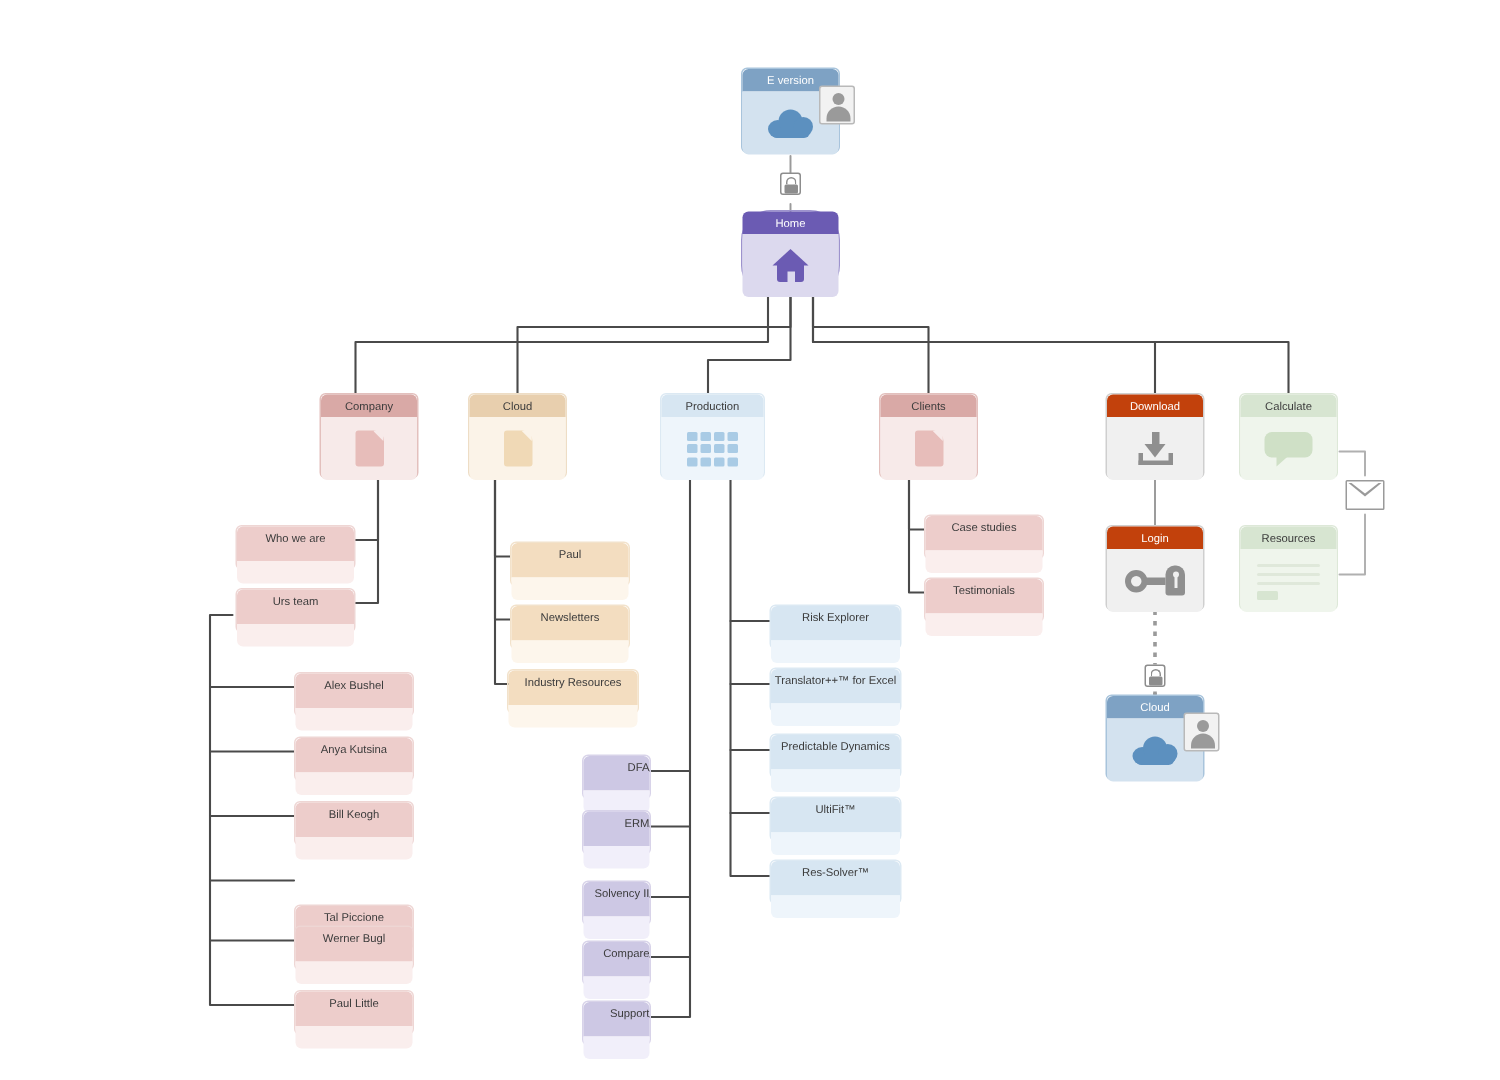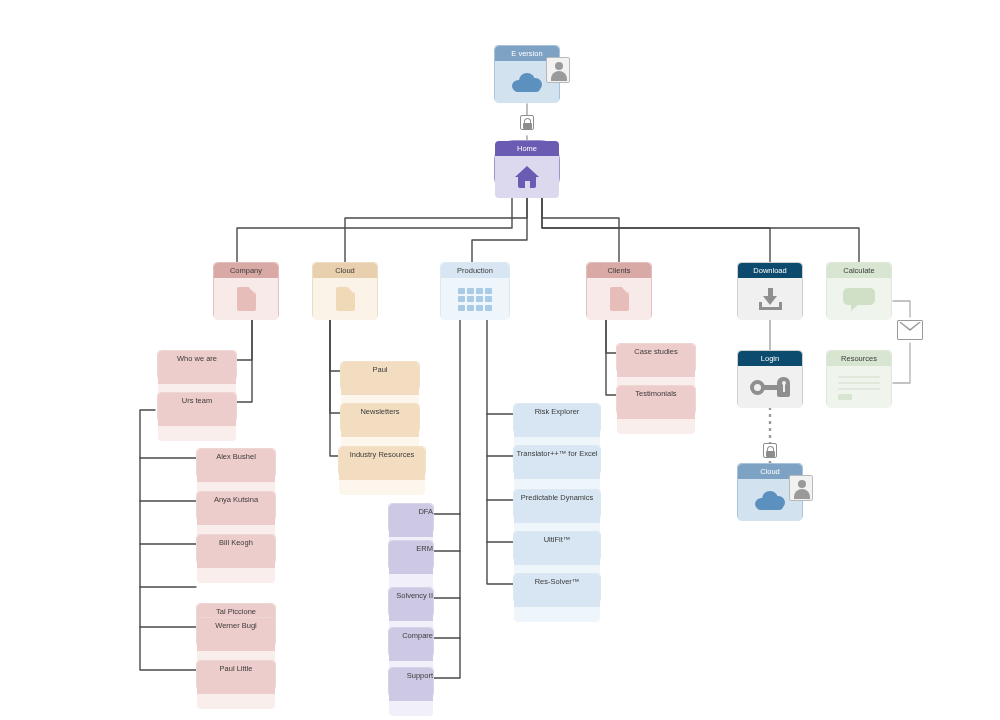--- a/index.html
+++ b/index.html
@@ -21,21 +21,21 @@
   .node .body{
     border-radius:0 0 4px 4px;display:flex;align-items:center;justify-content:center;
   }
 
   
   .page{width:66px;height:57px;}
   .page .body{height:42px;}
 
   
   .leaf{width:80px;height:30px;}
-  .leaf .hdr{height:33px;line-height:15px;}
+  .leaf .hdr{height:23px;line-height:15px;}
   .leaf .body{height:15px;}
   .leaf.wide{width:88px;}
   .leaf.narrow{width:46px;}
 
   
   .c-blue  .hdr{background:#7ea2c4;color:#ffffff;}
   .c-blue  .body{background:#d3e2ef;}
   .c-blue        {border:1px solid #a8c4dc;}
 
   .c-purple .hdr{background:#6b5bb3;color:#ffffff;}
@@ -59,21 +59,21 @@
   .c-sand2       {border:1px solid #f2e2cb;}
 
   .c-lav   .hdr{background:#cdc8e4;text-align:right;}
   .c-lav   .body{background:#f1effa;}
   .c-lav         {border:1px solid #d8d3e9;}
 
   .c-ice   .hdr{background:#d7e6f2;}
   .c-ice   .body{background:#eef5fb;}
   .c-ice         {border:1px solid #dce9f3;}
 
-  .c-gray  .hdr{background:#0c4a6e;color:#ffffff;}
+  .c-gray  .hdr{background:#c2410c;color:#ffffff;}
   .c-gray  .body{background:#f0f0f0;}
   .c-gray        {border:1px solid #cfcfcf;}
 
   .c-green .hdr{background:#d7e5d1;}
   .c-green .body{background:#eff5ec;}
   .c-green       {border:1px solid #dde8d8;}
 
   
   .ico{display:block;}
 

